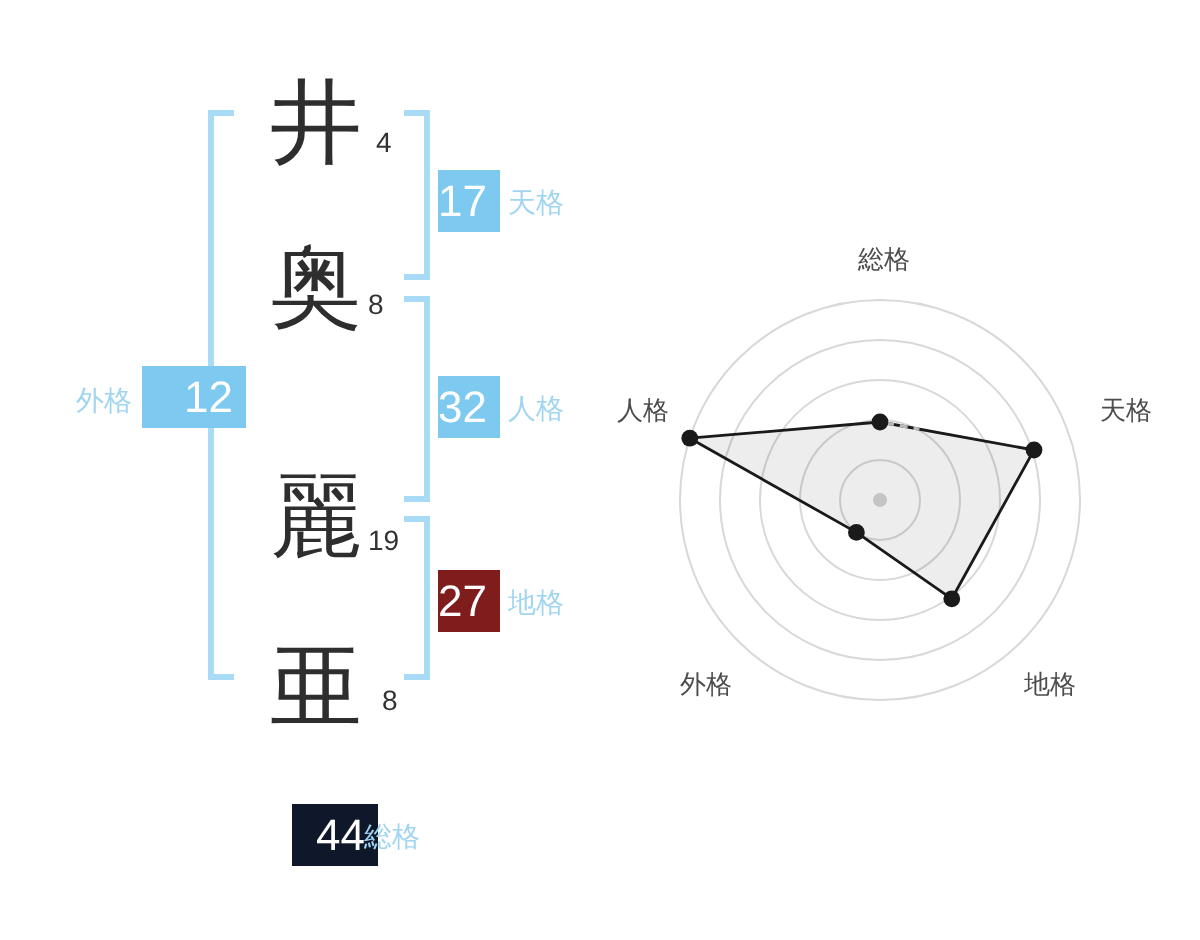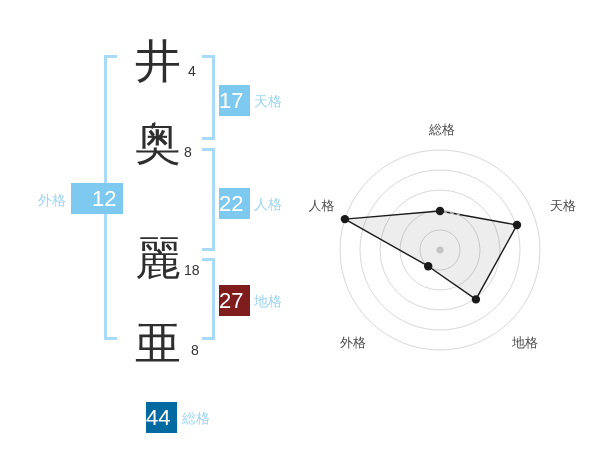--- a/index.html
+++ b/index.html
@@ -38,41 +38,41 @@
 </head>
 <body>
 
 <div class="kanji k1">井</div>
 <div class="kanji k2">奥</div>
 <div class="kanji k3">麗</div>
 <div class="kanji k4">亜</div>
 
 <div class="strokes s1">4</div>
 <div class="strokes s2">8</div>
-<div class="strokes s3">18</div>
+<div class="strokes s3">19</div>
 <div class="strokes s4">8</div>
 
 <div class="bracket bracket-left" style="border-color: rgb(169, 218, 246);"></div>
 <div class="bracket bracket-right br-ten" style="border-color: rgb(169, 218, 246);"></div>
 <div class="bracket bracket-right br-jin" style="border-color: rgb(169, 218, 246);"></div>
 <div class="bracket bracket-right br-chi" style="border-color: rgb(169, 218, 246);"></div>
 
 <div class="badge b-ten" style="background: rgb(126, 201, 240);">17</div>
 <div class="kaku-label l-ten" style="color: rgb(160, 213, 242);">天格</div>
 
-<div class="badge b-jin" style="background: rgb(126, 201, 240);">22</div>
+<div class="badge b-jin" style="background: rgb(126, 201, 240);">32</div>
 <div class="kaku-label l-jin" style="color: rgb(160, 213, 242);">人格</div>
 
 <div class="badge b-chi" style="background: #7f1d1d;">27</div>
 <div class="kaku-label l-chi" style="color: rgb(160, 213, 242);">地格</div>
 
 <div class="kaku-label l-gai" style="color: rgb(160, 213, 242);">外格</div>
 <div class="badge b-gai" style="background: rgb(126, 201, 240); padding-left: 21px;">12</div>
 
-<div class="badge b-sou" style="background: #0369a1;">44</div>
+<div class="badge b-sou" style="background: #0f172a; padding-left: 12px;">44</div>
 <div class="kaku-label l-sou" style="color: rgb(160, 213, 242);">総格</div>
 
 <svg id="radar" width="300" height="300" viewBox="0 0 300 300">
     <circle cx="150" cy="150" r="20" fill="none" stroke="#d8d8d8" stroke-width="1"></circle>
     <circle cx="150" cy="150" r="40" fill="none" stroke="#d8d8d8" stroke-width="1"></circle>
     <circle cx="150" cy="150" r="60" fill="none" stroke="#d8d8d8" stroke-width="1"></circle>
     <circle cx="150" cy="150" r="80" fill="none" stroke="#d8d8d8" stroke-width="1"></circle>
     <circle cx="150" cy="150" r="100" fill="none" stroke="#d8d8d8" stroke-width="1"></circle>
     <polygon points="150.0,111.0 227.0,125.0 185.9,199.4 138.2,166.2 54.9,119.1" fill="rgba(0,0,0,0.07)" stroke="#1a1a1a" stroke-width="1.4" stroke-linejoin="round"></polygon>
     <circle cx="150" cy="150" r="3.5" fill="#c4c4c4"></circle>

